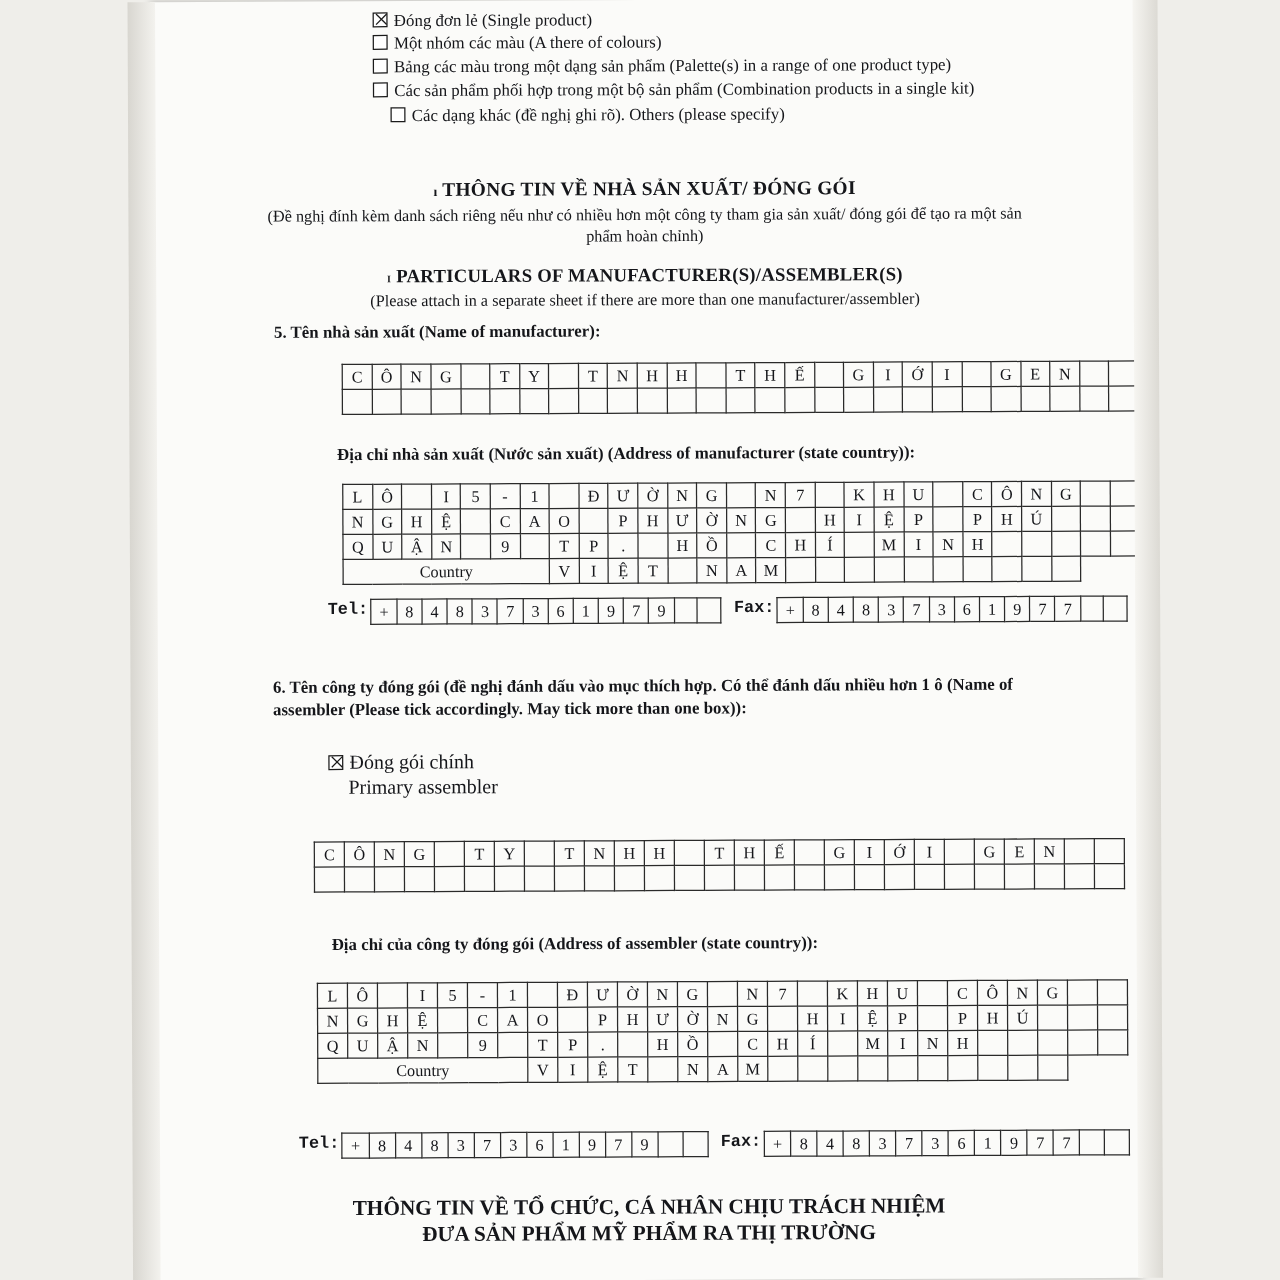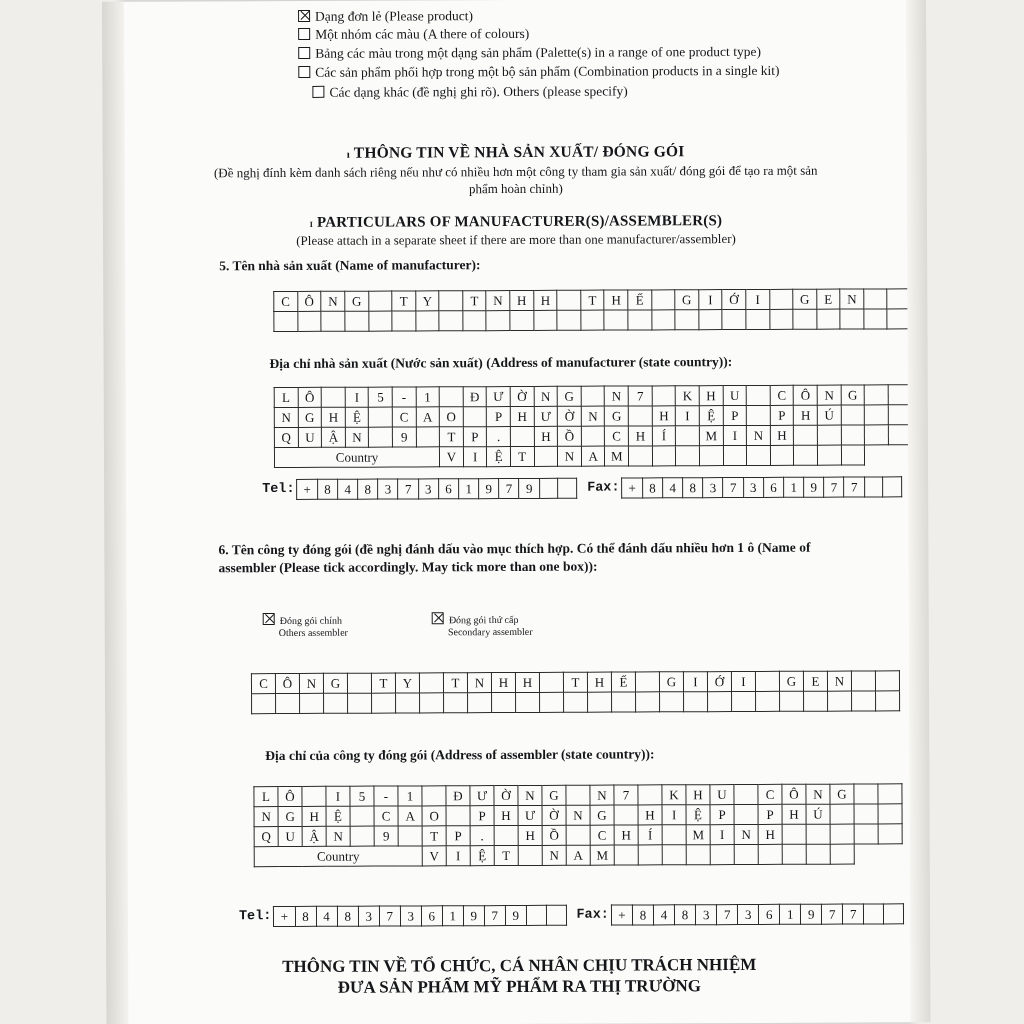--- a/index.html
+++ b/index.html
@@ -64,35 +64,35 @@
     padding:0;
     font-family:"Liberation Serif", serif;
   }
   td.country{width:auto;padding:0 4px;font-size:12.5px;}
 
   .telrow{display:flex;align-items:center;gap:0;font-size:13.5px;}
   .telrow .cap{font-weight:bold;margin-right:2px;font-family:Liberation Mono, monospace;}
   .telrow table{margin-right:10px;}
 
   .tickline{display:flex;gap:84px;}
-  .tick-block{font-size:10px;margin-top:12px;}
+  .tick-block{font-size:16px;}
   .tick-sub{padding-left:16px;}
 
   .bottom{position:absolute;left:0;width:790px;text-align:center;
           font-weight:bold;font-size:17px;line-height:1.25;}
 </style>
 </head>
 <body>
 
 <div id="sheet">
   <div class="content">
 
     <div class="opts">
       <div class="opt">
-        <span class="cb x"></span><span class="txt">Dạng đơn lẻ (Please product)</span>
+        <span class="cb x"></span><span class="txt">Đóng đơn lẻ (Single product)</span>
       </div>
       <div class="opt">
         <span class="cb"></span><span class="txt">Một nhóm các màu (A there of colours)</span>
       </div>
       <div class="opt">
         <span class="cb"></span><span class="txt">Bảng các màu trong một dạng sản phẩm (Palette(s) in a range of one product type)</span>
       </div>
       <div class="opt" style="margin-top:3px">
         <span class="cb"></span><span class="txt">Các sản phẩm phối hợp trong một bộ sản phẩm (Combination products in a single kit)</span>
       </div>
@@ -347,25 +347,21 @@
     </div>
 
     <div class="sec" style="left:96px;top:540px;width:650px">
       <span class="lbl" style="line-height:1.35;display:block">6. Tên công ty đóng gói (đề nghị đánh dấu vào mục thích hợp. Có thể đánh dấu nhiều hơn 1 ô (Name of assembler (Please tick accordingly. May tick more than one box)):</span>
     </div>
 
     <div style="position:absolute;left:140px;top:600px;width:600px">
       <div class="tickline">
         <div class="tick-block">
           <div><span class="cb x"></span><span>Đóng gói chính</span></div>
-          <div class="tick-sub">Others assembler</div>
-        </div>
-        <div class="tick-block">
-          <div><span class="cb x"></span><span>Đóng gói thứ cấp</span></div>
-          <div class="tick-sub">Secondary assembler</div>
+          <div class="tick-sub">Primary assembler</div>
         </div>
       </div>
     </div>
 
     <div style="position:absolute;left:128px;top:672px">
       <table class="grid" style="font-size:14px">
           <tbody>
         <tr id="asm-name-r1">
               <td>C</td>
               <td>Ô</td>

